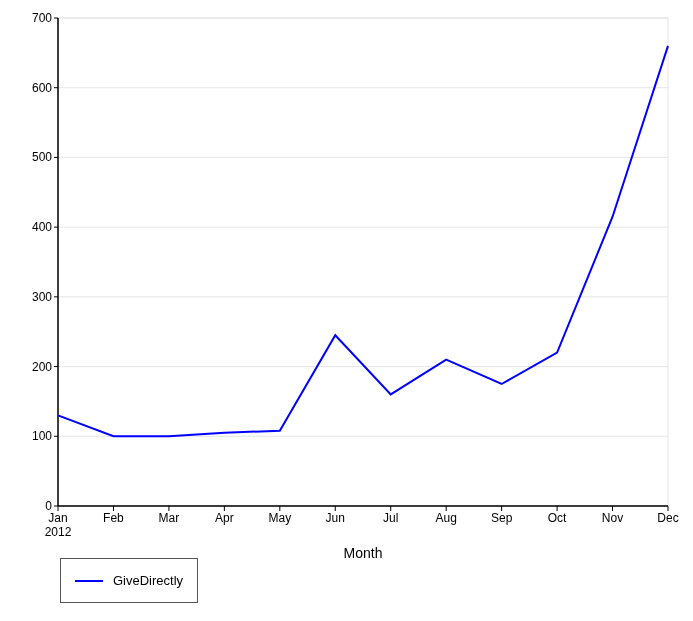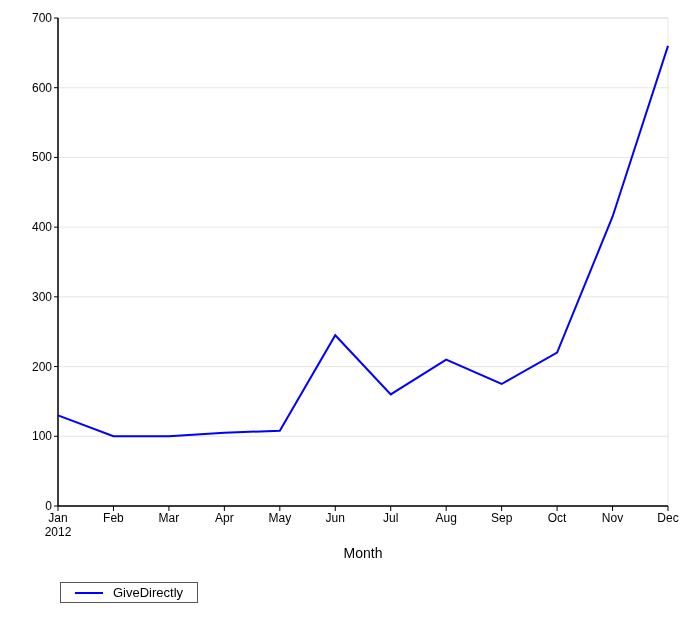--- a/index.html
+++ b/index.html
@@ -20,21 +20,21 @@
     }
     svg {
       width: 100%;
       height: 100%;
     }
     .legend-box {
       position: absolute;
       bottom: 18px;
       left: 60px;
       border: 1px solid #555;
-      padding: 2px 14px;
+      padding: 14px 14px;
       display: flex;
       align-items: center;
       gap: 10px;
       background: #fff;
     }
     .legend-line {
       width: 28px;
       height: 2px;
       background: blue;
     }

